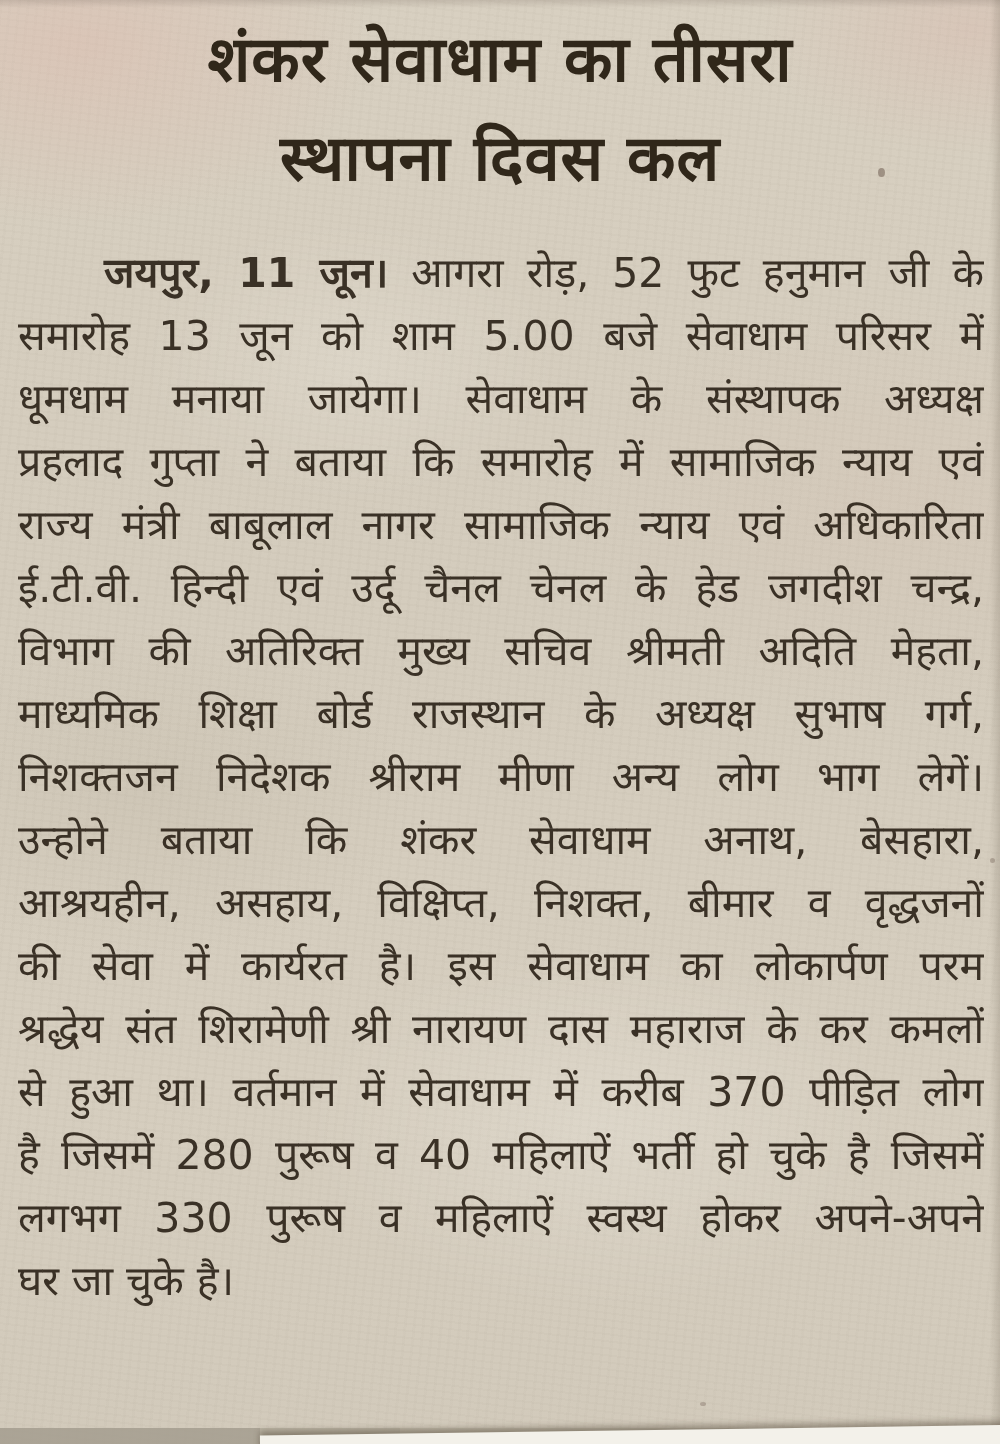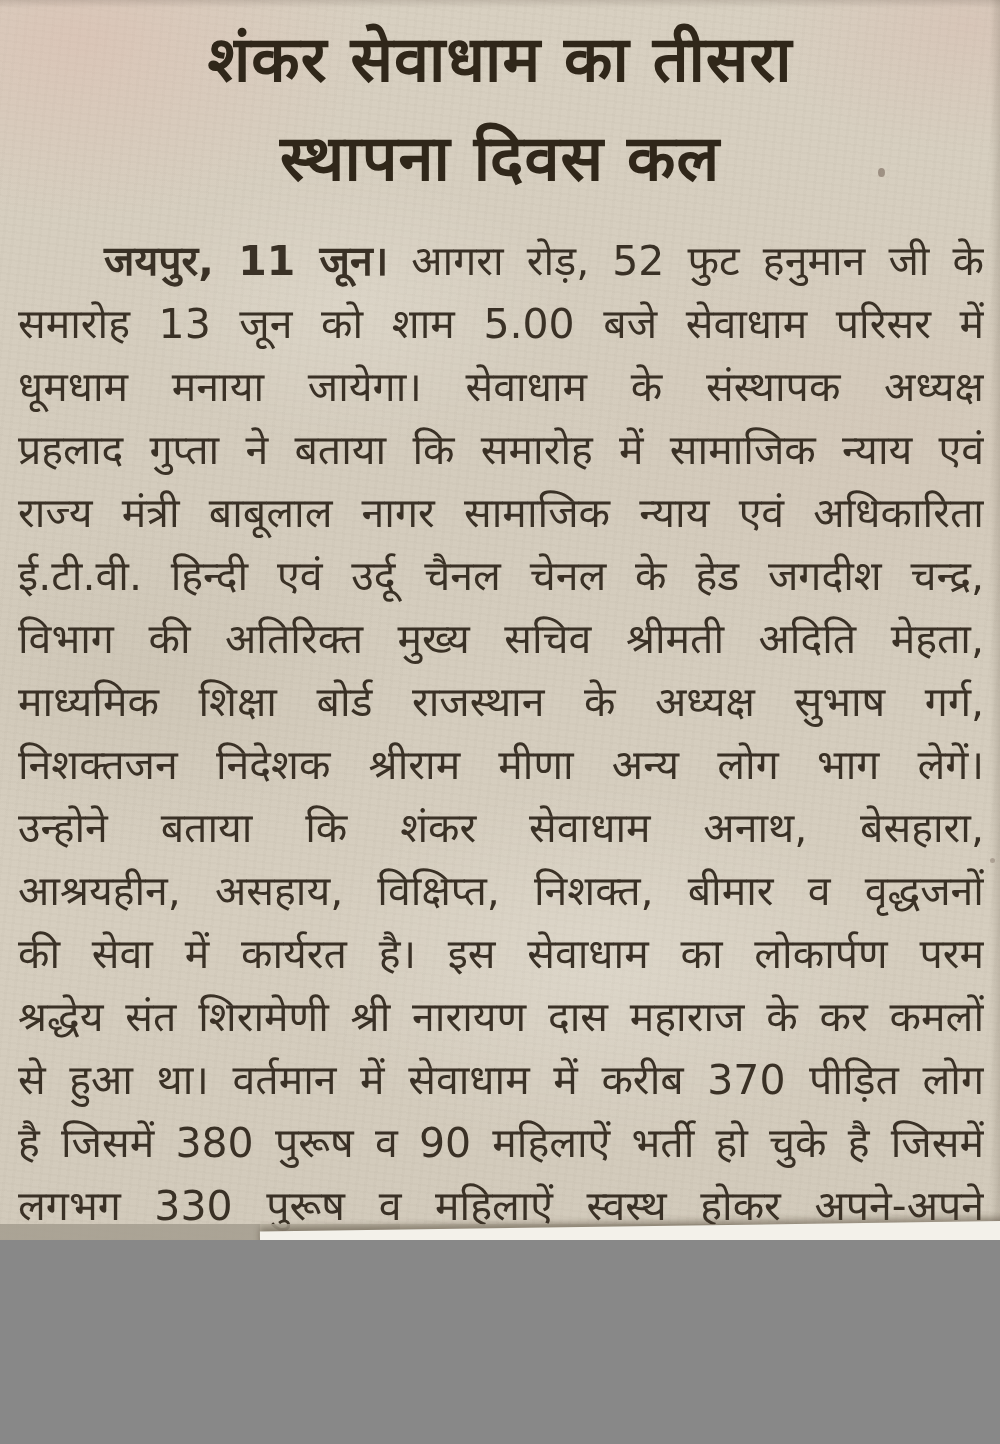--- a/index.html
+++ b/index.html
@@ -3,21 +3,21 @@
 <meta charset="utf-8">
 <style>
   html, body {
     margin: 0;
     padding: 0;
     background: #888;
   }
   .clipping {
     position: relative;
     width: 1000px;
-    height: 1240px;
+    height: 1444px;
     margin: 0 auto;
     overflow: hidden;
     font-family: "DejaVu Sans", sans-serif;
     color: #3a3126;
     
     background:
       radial-gradient(ellipse 420px 260px at 8% 3%,  rgba(222,180,168,0.38), rgba(222,180,168,0) 70%),
       radial-gradient(ellipse 300px 180px at 97% 2%, rgba(215,175,165,0.30), rgba(215,175,165,0) 70%),
       radial-gradient(ellipse 500px 300px at 90% 35%, rgba(210,190,175,0.25), rgba(210,190,175,0) 70%),
       radial-gradient(ellipse 380px 240px at 15% 55%, rgba(150,140,118,0.10), rgba(150,140,118,0) 70%),
@@ -32,21 +32,21 @@
     margin: 10px 30px 0 30px;
     text-align: center;
     font-size: 63px;
     line-height: 99px;
     font-weight: bold;
     color: #30271a;
     letter-spacing: 1px;
   }
 
   .body-text {
-    margin: 22px 16px 0 18px;
+    margin: 34px 16px 0 18px;
     font-size: 41px;
     line-height: 63px;
     color: #3a3126;
   }
   .line {
     text-align: justify;
     text-align-last: justify;
     white-space: nowrap;
     height: 63px;
     overflow: hidden;
@@ -119,21 +119,21 @@
     <div class="line">राज्य मंत्री बाबूलाल नागर सामाजिक न्याय एवं अधिकारिता</div>
     <div class="line">ई.टी.वी. हिन्दी एवं उर्दू चैनल चेनल के हेड जगदीश चन्द्र,</div>
     <div class="line">विभाग की अतिरिक्त मुख्य सचिव श्रीमती अदिति मेहता,</div>
     <div class="line">माध्यमिक शिक्षा बोर्ड राजस्थान के अध्यक्ष सुभाष गर्ग,</div>
     <div class="line">निशक्तजन निदेशक श्रीराम मीणा अन्य लोग भाग लेगें।</div>
     <div class="line">उन्होने बताया कि शंकर सेवाधाम अनाथ, बेसहारा,</div>
     <div class="line">आश्रयहीन, असहाय, विक्षिप्त, निशक्त, बीमार व वृद्धजनों</div>
     <div class="line">की सेवा में कार्यरत है। इस सेवाधाम का लोकार्पण परम</div>
     <div class="line">श्रद्धेय संत शिरामेणी श्री नारायण दास महाराज के कर कमलों</div>
     <div class="line">से हुआ था। वर्तमान में सेवाधाम में करीब 370 पीड़ित लोग</div>
-    <div class="line">है जिसमें 380 पुरूष व 90 महिलाऐं भर्ती हो चुके है जिसमें</div>
+    <div class="line">है जिसमें 280 पुरूष व 40 महिलाऐं भर्ती हो चुके है जिसमें</div>
     <div class="line">लगभग 330 पुरूष व महिलाऐं स्वस्थ होकर अपने-अपने</div>
     <div class="line last">घर जा चुके है।</div>
   </div>
 
   <div class="speck s1"></div>
   <div class="speck s2"></div>
   <div class="speck s3"></div>
   <div class="edge-top-shade"></div>
   <div class="edge-right-shade"></div>
   <div class="edge-bottom-shadow"></div>

